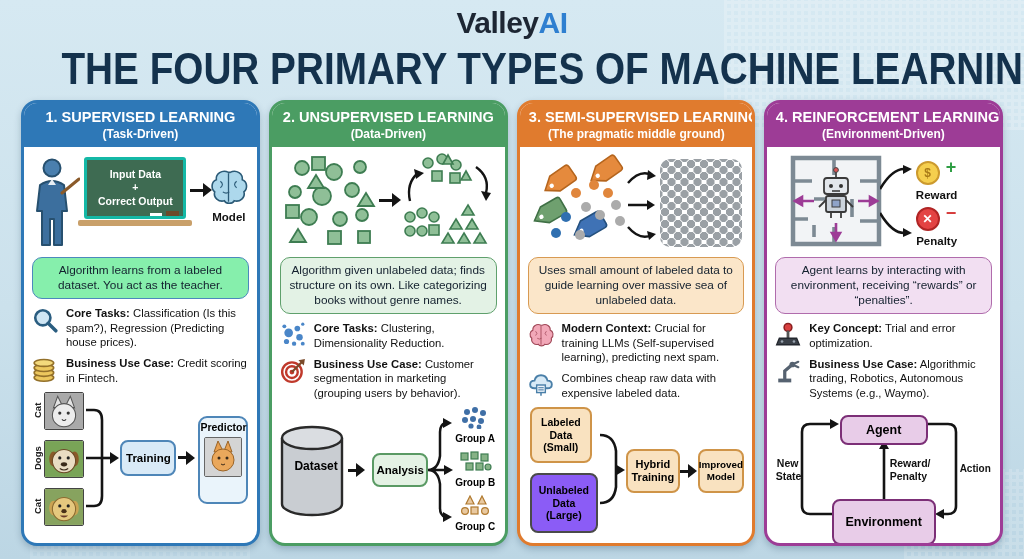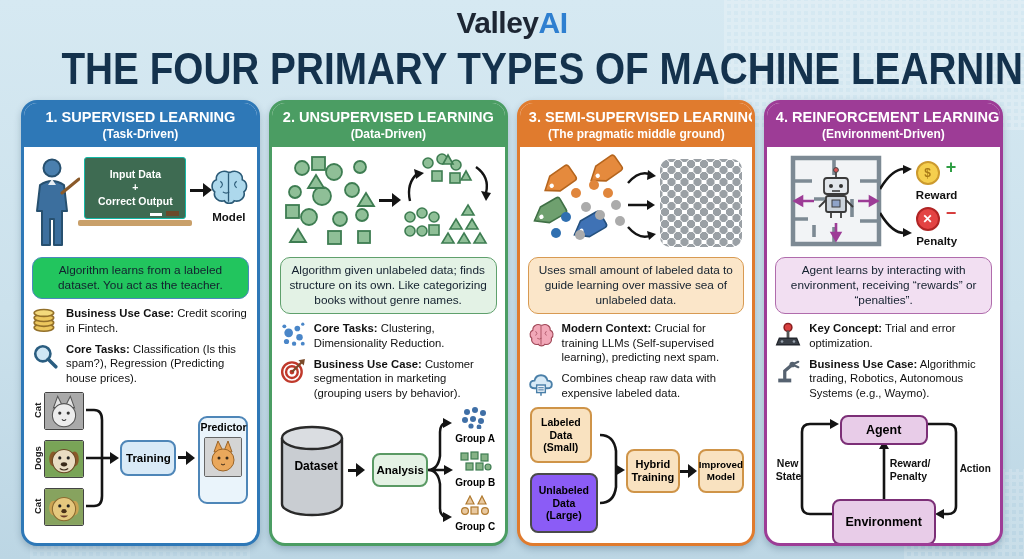--- a/index.html
+++ b/index.html
@@ -41,21 +41,21 @@
                 transform:scaleX(.94); transform-origin:50% 50%; }
   .card-sub { font-size:12.5px; font-weight:bold; margin-top:1px;
               transform:scaleX(.96); transform-origin:50% 50%; white-space:nowrap; }
   .card-body { position:relative; flex:1; padding:4px 8px 6px; }
 
   .illus { position:relative; width:216px; height:100px; margin:2px auto 4px; }
 
   .desc { border:1.6px solid; border-radius:10px; padding:5px 7px;
           font-size:11.8px; line-height:1.28; text-align:center; color:#13202e;
           margin:2px 0 7px; }
-  .c1 .desc { background:#22c55e; border-color:#4c88bd; }
+  .c1 .desc { background:#86efac; border-color:#4c88bd; }
   .c2 .desc { background:#e3f2e5; border-color:#5fa06c; }
   .c3 .desc { background:#fbe6c9; border-color:#d89a52; }
   .c4 .desc { background:#f2dff2; border-color:#b06cac; }
 
   .bullet { display:flex; gap:8px; align-items:flex-start; margin:0 0 7px; }
   .bicon { flex:0 0 26px; height:26px; margin-top:1px; }
   .bicon svg { width:26px; height:26px; display:block; }
   .btext { margin:0; font-size:11.3px; line-height:1.27; color:#111; }
   .btext b { font-weight:bold; }
 
@@ -72,21 +72,21 @@
                      width:15px; height:3px; background:#141414; }
   .arrow-r::after { content:""; position:absolute; left:13px; top:0;
                     width:0; height:0; border-left:9px solid #141414;
                     border-top:7px solid transparent; border-bottom:7px solid transparent; }
   .arrow-r.sm { width:17px; }
   .arrow-r.sm::before { width:10px; }
   .arrow-r.sm::after { left:8px; }
 
   
   .board { position:absolute; left:52px; top:4px; width:102px; height:62px;
-           background:#3e6b52; border:1px solid #14b8a6; border-radius:3px;
+           background:#3e6b52; border:3px solid #14b8a6; border-radius:3px;
            display:flex; flex-direction:column; justify-content:center;
            text-align:center; color:#fff; font-weight:bold; font-size:10.5px;
            line-height:1.25; box-sizing:border-box; }
   .board-tray { position:absolute; left:46px; top:67px; width:114px; height:6px;
                 background:#c9a06a; border-radius:2px; }
   .chalk { position:absolute; left:118px; top:60px; width:12px; height:3px; background:#fff; }
   .eraser { position:absolute; left:134px; top:58px; width:13px; height:5px; background:#6b4a2a; }
   .model-wrap { position:absolute; left:177px; top:16px; width:39px; text-align:center; }
   .model-label { font-size:11.5px; font-weight:bold; color:#111; margin-top:2px; }
 
@@ -185,38 +185,38 @@
             </svg>
             <div class="model-label">Model</div>
           </div>
         </div>
 
         <div class="desc">Algorithm learns from a labeled dataset. You act as the teacher.</div>
 
         <div class="bullet">
           <span class="bicon">
             <svg viewBox="0 0 24 24">
+                <circle cx="10" cy="10" r="7" fill="#cfe6f4" stroke="#2a5d80" stroke-width="2.4"></circle>
+                <line x1="15" y1="15" x2="22" y2="22" stroke="#2a5d80" stroke-width="3.2" stroke-linecap="round"></line>
+              </svg>
+          </span>
+          <p class="btext"><b>Core Tasks:</b><span> Classification (Is this spam?), Regression (Predicting house prices).</span></p>
+        </div>
+        <div class="bullet">
+          <span class="bicon">
+            <svg viewBox="0 0 24 24">
                 <g stroke="#93702a" stroke-width="1.5" fill="#ecc75e">
                   <ellipse cx="11" cy="19" rx="9" ry="3.4"></ellipse>
                   <ellipse cx="11" cy="14.5" rx="9" ry="3.4"></ellipse>
                   <ellipse cx="11" cy="10" rx="9" ry="3.4"></ellipse>
                   <ellipse cx="11" cy="5.5" rx="9" ry="3.2" fill="#f3d97c"></ellipse>
                 </g>
               </svg>
           </span>
           <p class="btext"><b>Business Use Case:</b><span> Credit scoring in Fintech.</span></p>
-        </div>
-        <div class="bullet">
-          <span class="bicon">
-            <svg viewBox="0 0 24 24">
-                <circle cx="10" cy="10" r="7" fill="#cfe6f4" stroke="#2a5d80" stroke-width="2.4"></circle>
-                <line x1="15" y1="15" x2="22" y2="22" stroke="#2a5d80" stroke-width="3.2" stroke-linecap="round"></line>
-              </svg>
-          </span>
-          <p class="btext"><b>Core Tasks:</b><span> Classification (Is this spam?), Regression (Predicting house prices).</span></p>
         </div>
 
         <div class="flow" style="height:134px">
           <span class="pet-label" style="top:0">Cat</span>
           <span class="pet-img" style="top:0">
             <svg viewBox="0 0 36 34">
                 <rect width="36" height="34" fill="#a9a9a9"></rect>
                 <polygon points="8,14 12,3 17,13" fill="#e3e3e3" stroke="#555"></polygon>
                 <polygon points="28,14 24,3 19,13" fill="#e3e3e3" stroke="#555"></polygon>
                 <circle cx="18" cy="21" r="11" fill="#ececec" stroke="#555"></circle>

